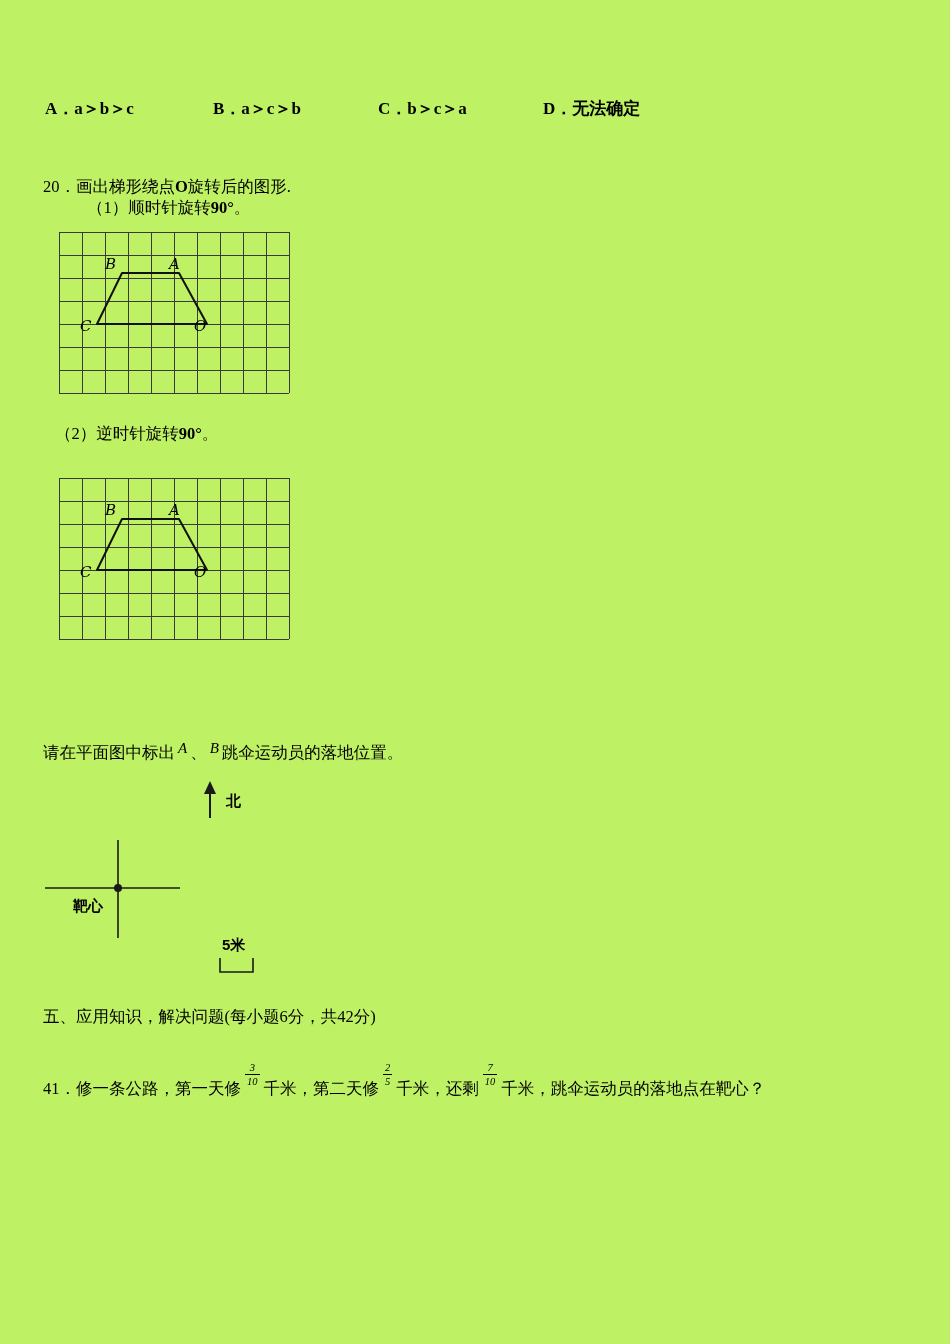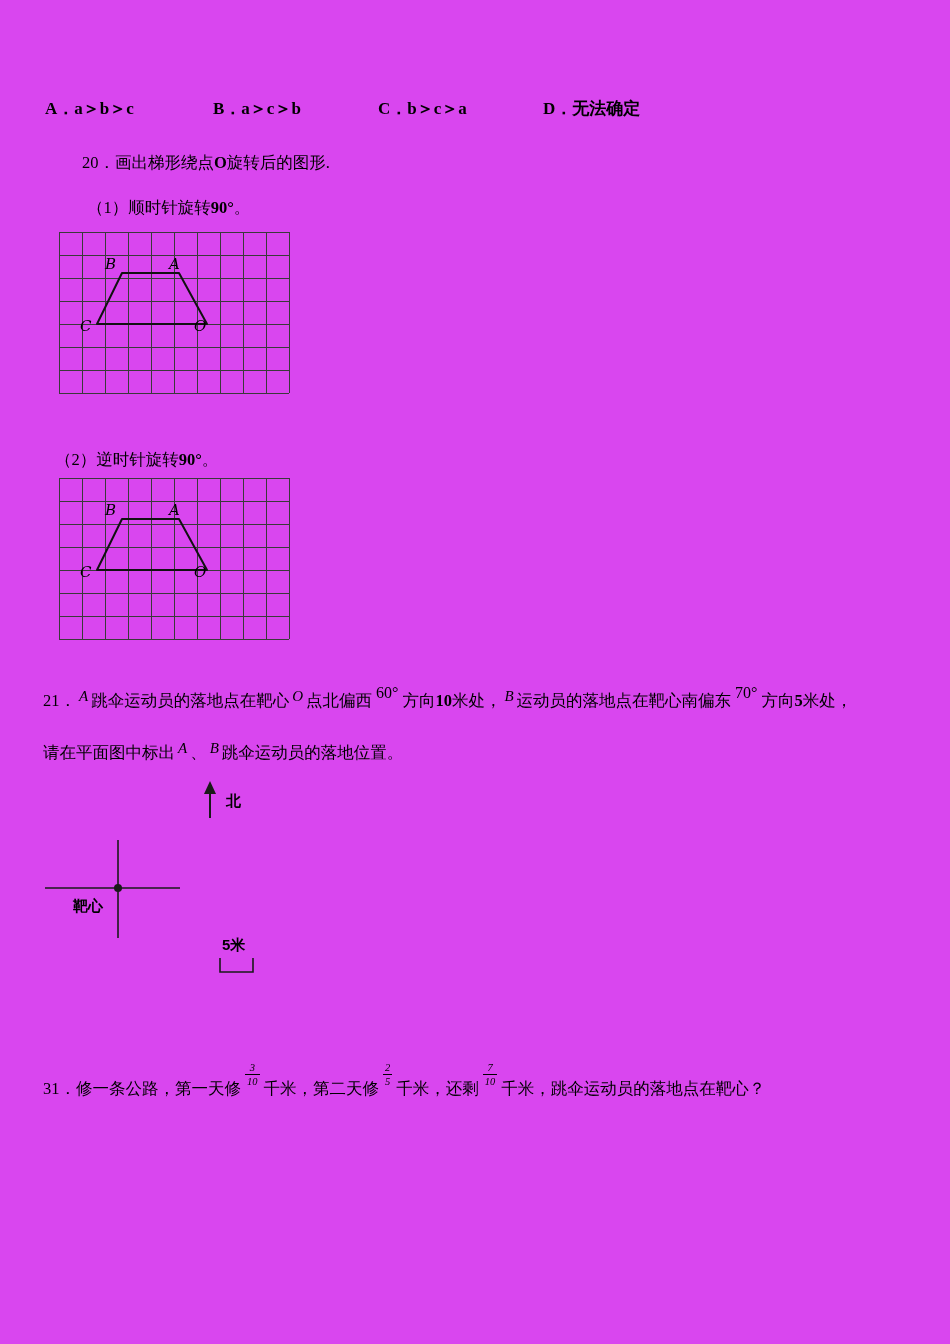--- a/index.html
+++ b/index.html
@@ -2,32 +2,32 @@
 <html><head>
 <meta charset="utf-8">
 <style>
   * { margin:0; padding:0; box-sizing:border-box; }
   html,body { background:#ffffff; }
   body {
     width:950px; height:1344px; position:relative;
     font-family:"Liberation Serif","DejaVu Serif",serif;
     color:#000;
   }
-  .page { position:absolute; inset:0; background:#d946ef; overflow:hidden;padding-left:31px; }
+  .page { position:absolute; inset:0; background:#bef264; overflow:hidden;padding-left:31px; }
   .abs { position:absolute; }
   .line { font-size:16.5px; white-space:nowrap; }
   .options { top:97px; left:45px; font-weight:700; font-size:17px; white-space:nowrap; }
   .opt { display:inline-block; }
   .w168 { width:168px; }
   .w165 { width:165px; }
   #sec4   { top:131px; left:43px; }
-  #q20line{ top:152px; left:43px;margin-left:39px; }
+  #q20line{ top:176px; left:43px; }
   #q20p1  { top:197px; left:55px;margin-left:32px; }
   #grid1  { top:230px; left:57px; }
-  #q20p2  { top:449px; left:55px; }
+  #q20p2  { top:423px; left:55px; }
   #grid2  { top:476px; left:57px; }
   #q21l1  { top:684px; left:43px; }
   #q21l2  { top:740px; left:43px; }
   #compass{ top:778px; left:40px; }
   #sec5   { top:1006px; left:43px; }
   #q22line{ top:1062px; left:43px; }
   .bold { font-weight:700; }
   .mvar { font-style:italic; font-size:15px; vertical-align:5px; padding:0 3px; }
   .deg  { vertical-align:8px; padding:0 4px; font-size:16px; }
   .frac {
@@ -102,21 +102,20 @@
         <line x1="0" y1="115" x2="230" y2="115" stroke="#3a3a3a" stroke-width="1" shape-rendering="crispEdges"></line>
         <line x1="0" y1="138" x2="230" y2="138" stroke="#3a3a3a" stroke-width="1" shape-rendering="crispEdges"></line>
         <line x1="0" y1="161" x2="230" y2="161" stroke="#3a3a3a" stroke-width="1" shape-rendering="crispEdges"></line>
         <polygon points="38,92 63,41 120,41 148,92" fill="none" stroke="#111" stroke-width="2" stroke-linejoin="round"></polygon>
         <text x="46" y="37" font-style="italic" font-size="15">B</text>
         <text x="110" y="37" font-style="italic" font-size="15">A</text>
         <text x="21" y="99" font-style="italic" font-size="15">C</text>
         <text x="135" y="99" font-style="italic" font-size="15">O</text>
       </svg></div>
 
-  <div class="abs line" id="q21l1"><span>21．</span><span class="mvar">A</span><span>跳伞运动员的落地点在靶心</span><span class="mvar">O</span><span>点北偏西</span><span class="deg">60°</span><span>方向</span><span class="bold">10</span><span>米处，</span><span class="mvar">B</span><span>运动员的落地点在靶心南偏东</span><span class="deg">70°</span><span>方向</span><span class="bold">5</span><span>米处，</span></div>
 
   <div class="abs line" id="q21l2"><span>请在平面图中标出</span><span class="mvar">A</span><span>、</span><span class="mvar">B</span><span>跳伞运动员的落地位置。</span></div>
 
   <div class="abs" id="compass">
     <svg width="330" height="205" viewBox="0 0 330 205">
       <g>
         <line x1="170" y1="14" x2="170" y2="40" stroke="#1a1a1a" stroke-width="2"></line>
         <polygon points="164,16 170,3 176,16" fill="#1a1a1a"></polygon>
       </g>
       <text x="186" y="28" class="svg-bold">北</text>
@@ -124,18 +123,19 @@
         <line x1="5" y1="110" x2="140" y2="110" stroke="#1a1a1a" stroke-width="1.6"></line>
         <line x1="78" y1="62" x2="78" y2="160" stroke="#1a1a1a" stroke-width="1.6"></line>
         <circle cx="78" cy="110" r="4" fill="#1a1a1a"></circle>
       </g>
       <text x="33" y="133" class="svg-bold">靶心</text>
       <text x="182" y="172" class="svg-bold">5米</text>
       <polyline points="180,180 180,194 213,194 213,180" fill="none" stroke="#1a1a1a" stroke-width="1.6"></polyline>
     </svg>
   </div>
 
+  <div class="abs line" id="sec5">五、应用知识，解决问题(每小题6分，共42分)</div>
 
   <div class="abs line" id="q22line">
-    <span>31．修一条公路，第一天修</span><span class="frac"><span class="num">3</span><span class="den">10</span></span><span>千米，第二天修</span><span class="frac"><span class="num">2</span><span class="den">5</span></span><span>千米，还剩</span><span class="frac"><span class="num">7</span><span class="den">10</span></span><span>千米，跳伞运动员的落地点在靶心？</span>
+    <span>41．修一条公路，第一天修</span><span class="frac"><span class="num">3</span><span class="den">10</span></span><span>千米，第二天修</span><span class="frac"><span class="num">2</span><span class="den">5</span></span><span>千米，还剩</span><span class="frac"><span class="num">7</span><span class="den">10</span></span><span>千米，跳伞运动员的落地点在靶心？</span>
   </div>
 
 </div>
 
 </body></html>

